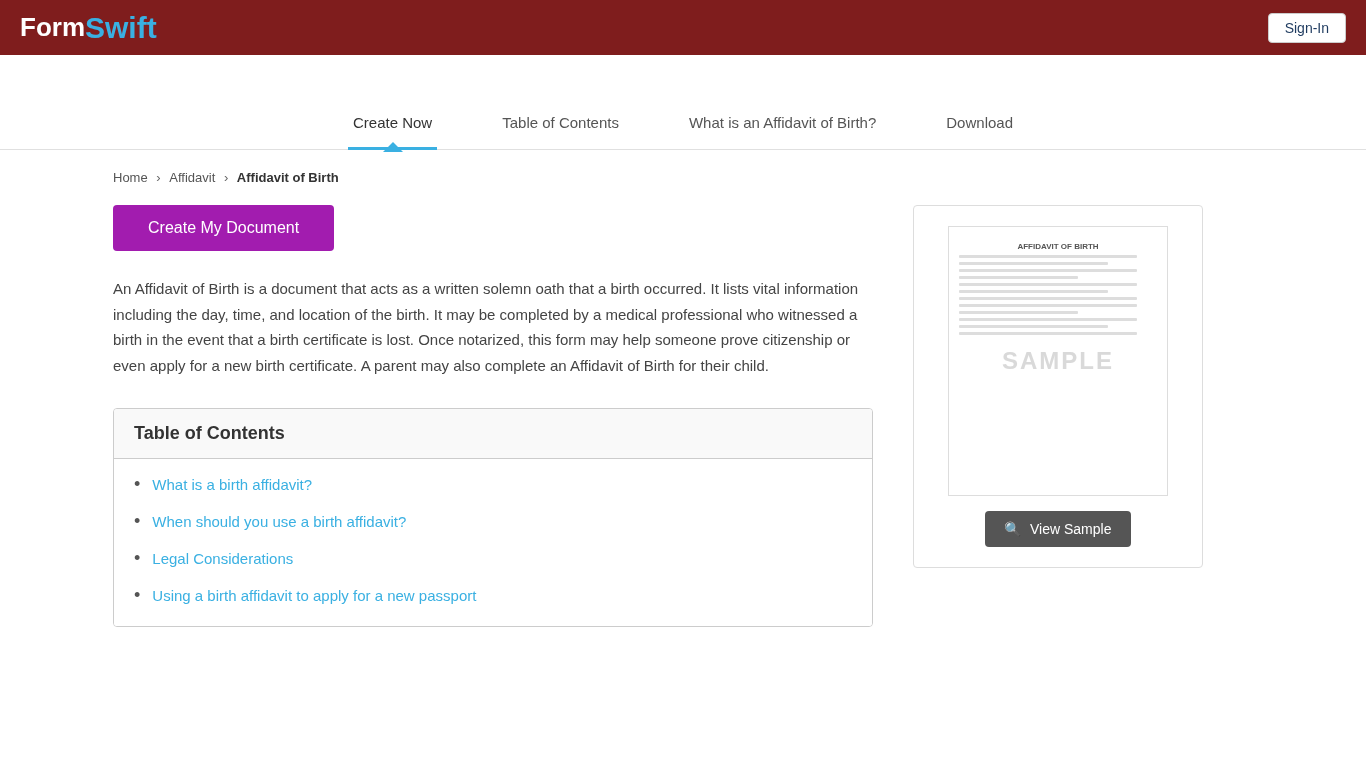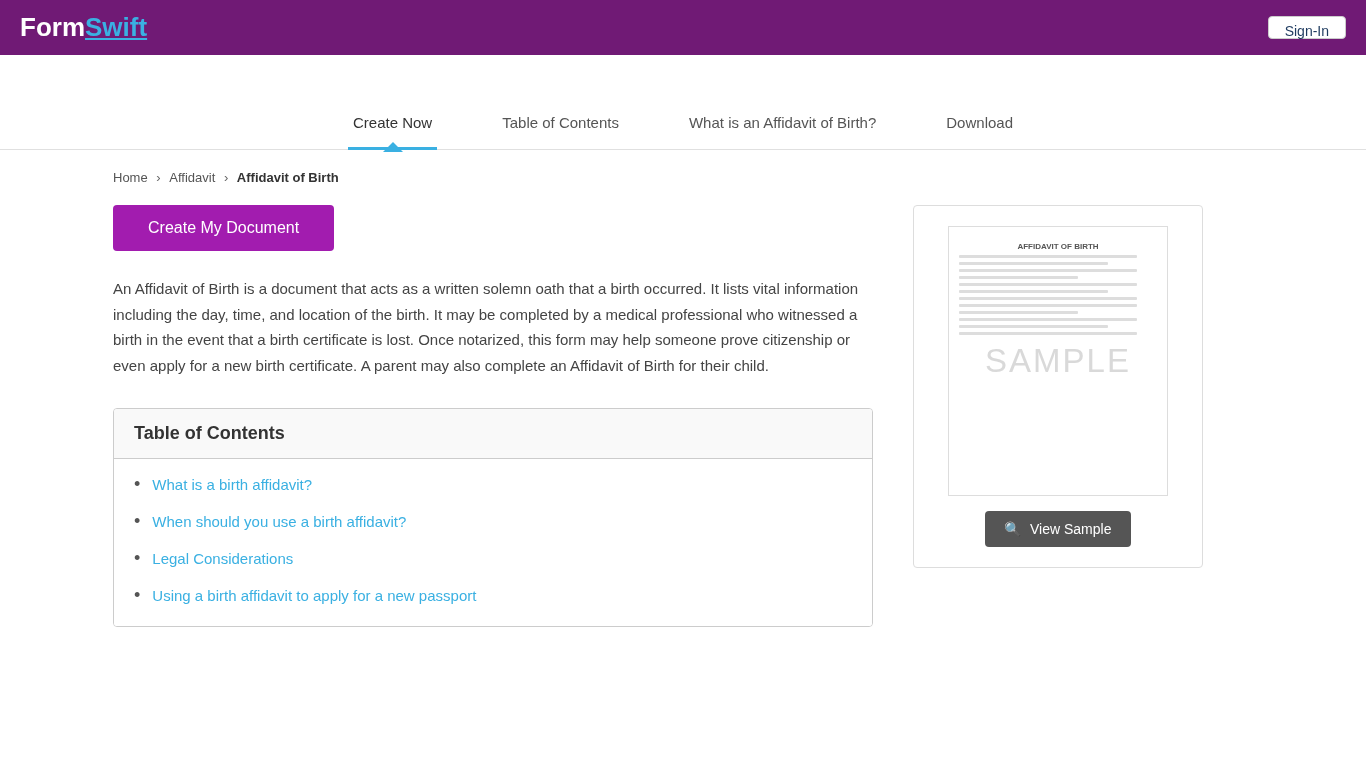--- a/index.html
+++ b/index.html
@@ -1,31 +1,32 @@
 <!DOCTYPE html>
 <html><head>
   <meta charset="utf-8">
   <style>
     * { margin: 0; padding: 0; box-sizing: border-box; }
     body { font-family: Arial, sans-serif; background: #fff; color: #333; font-size: 15px; }
 
     
     .header {
-      background: #701a75;
+      background: #7f1d1d;
       height: 55px;
       display: flex;
+      align-items: center;
       justify-content: space-between;
       padding: 16px 20px;
     }
     .logo {
       display: flex;
       align-items: center;
     }
     .logo-form { color: #fff; font-size: 26px; font-weight: bold; }
-    .logo-swift { color: #3ab0e2; font-size: 26px; font-weight: bold; text-decoration: underline; }
+    .logo-swift { color: #3ab0e2; font-size: 30px; font-weight: bold; }
     .sign-in-btn {
       background: #fff;
       color: #1e3a5f;
       border: 1px solid #ccc;
       border-radius: 4px;
       padding: 6px 16px;
       font-size: 14px;
       cursor: pointer;
     }
 
@@ -213,22 +214,22 @@
       margin-bottom: 4px;
       width: 90%;
     }
     .sample-line.short { width: 60%; }
     .sample-line.medium { width: 75%; }
     .sample-watermark {
       position: absolute;
       top: 50%;
       left: 50%;
       transform: translate(-50%, -50%);
-      font-size: 33px;
-      font-weight: normal;
+      font-size: 24px;
+      font-weight: bold;
       color: rgba(180, 180, 180, 0.5);
       letter-spacing: 2px;
       pointer-events: none;
     }
     .view-sample-btn {
       background: #555;
       color: #fff;
       border: none;
       border-radius: 4px;
       padding: 10px 20px;

